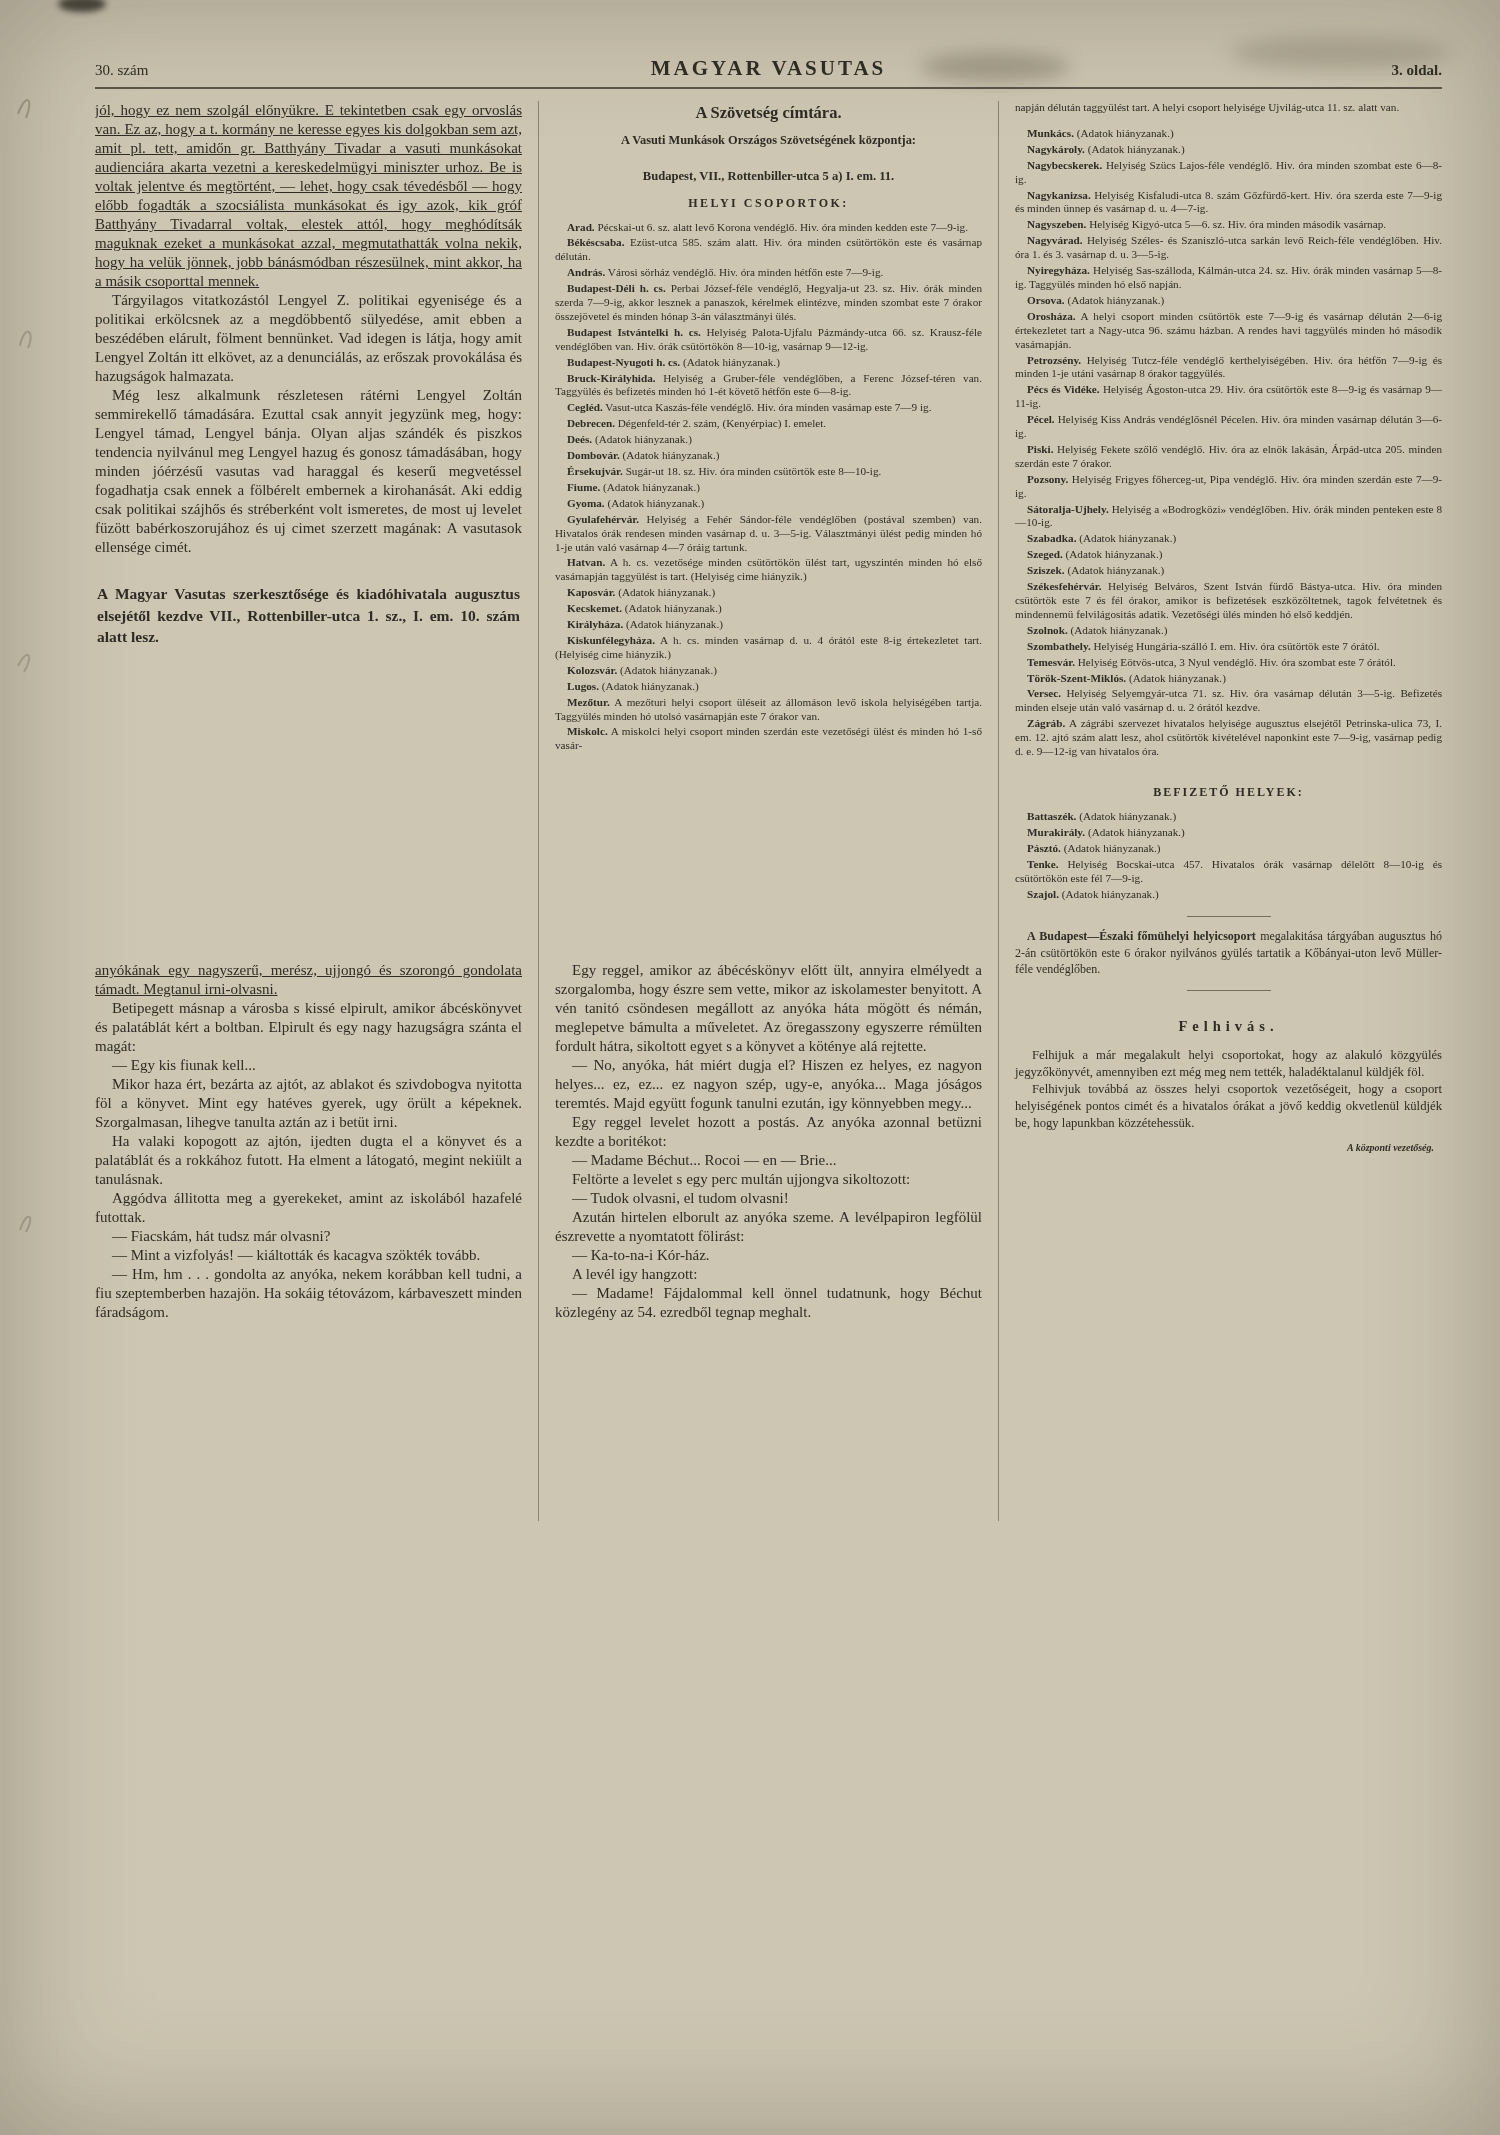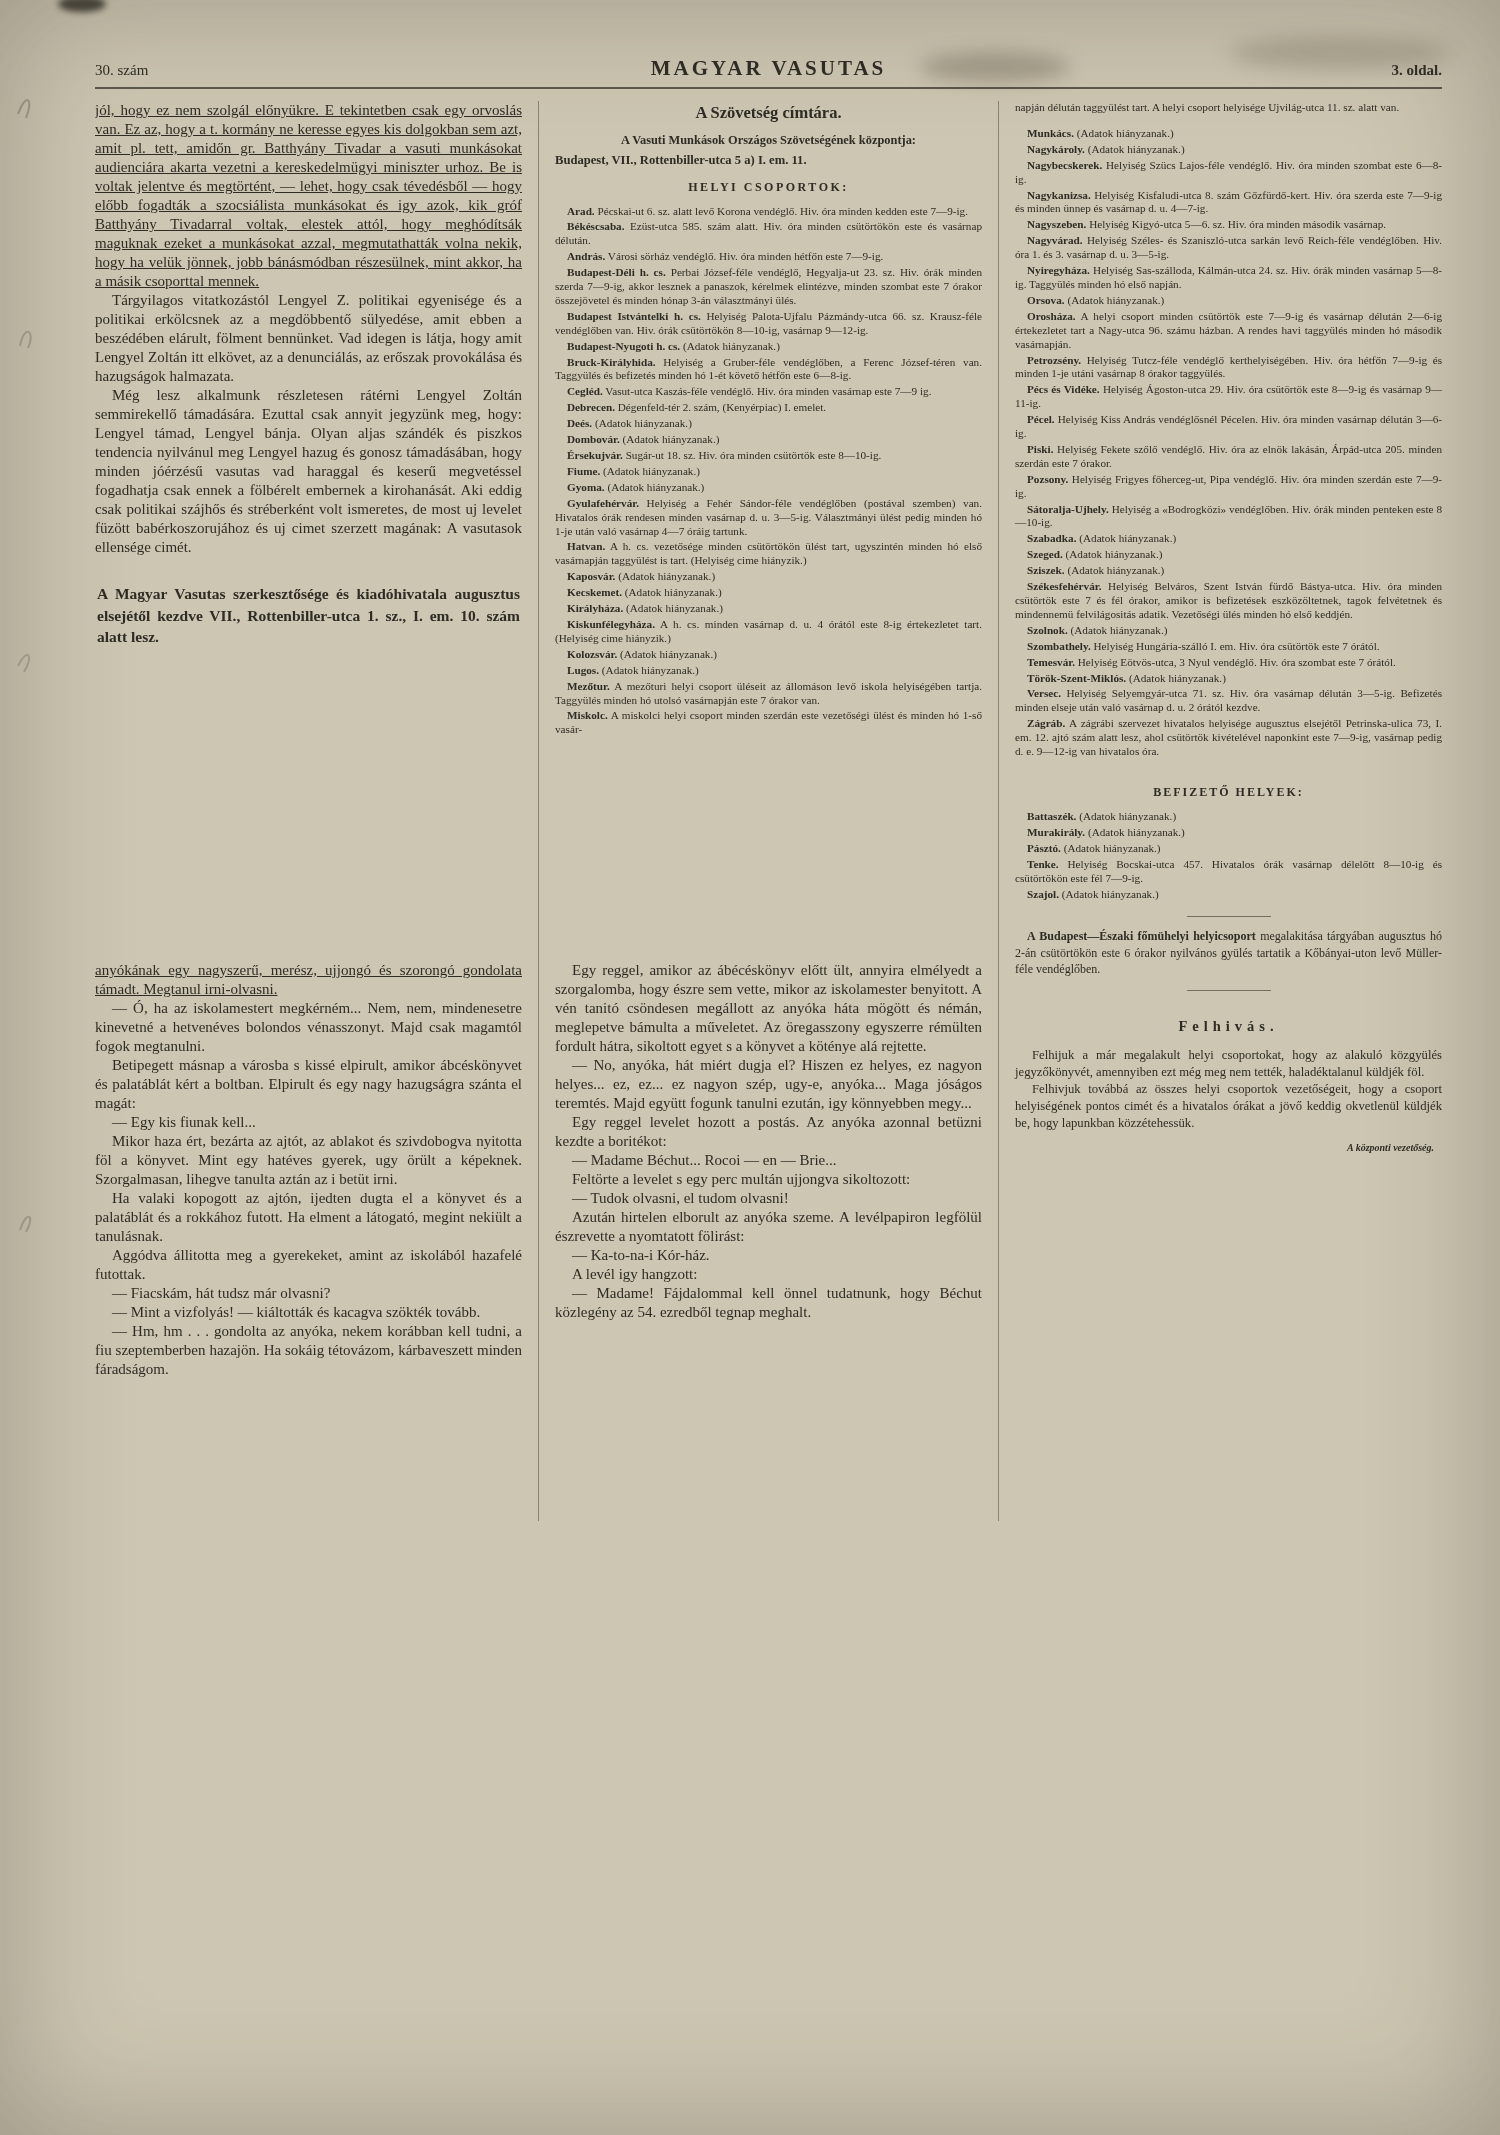--- a/index.html
+++ b/index.html
@@ -39,21 +39,21 @@
   .col-mid   { padding: 0 16px; border-left: 1px solid rgba(72,65,50,.5); border-right: 1px solid rgba(72,65,50,.5); }
   .col-right { padding-left: 16px; }
   .col-top { height: 860px; flex: none; overflow: hidden; }
 
   .body-p { margin: 0; font-size: 15px; line-height: 19px; text-align: justify; text-indent: 17px; }
   .no-indent-first > p:first-of-type { text-indent: 0; text-decoration: underline; }
   .notice { margin: 26px 2px 0; font-weight: bold; font-size: 15.5px; line-height: 21.5px; text-align: justify; }
 
   .dir-title { margin: 2px 0 10px; text-align: center; font-size: 16.5px; font-weight: bold; }
   .dir-sub  { margin: 0 22px; text-align: center; font-size: 12.4px; font-weight: bold; line-height: 15.5px; }
-  .dir-addr { margin: 4px 0 12px; font-size: 12.6px; font-weight: bold; }
+  .dir-addr { margin: 20px 0 12px; text-align: center; font-size: 12.6px; font-weight: bold; }
   .dir-section { margin: 8px 0 10px; text-align: center; font-size: 12px; font-weight: bold; letter-spacing: 2.5px; }
   .entries { margin: 0; }
   .entry { margin: 0 0 2px; font-size: 11.2px; line-height: 13.9px; text-align: justify; text-indent: 12px; }
   .entry-name { font-weight: bold; }
   .entry.cont { text-indent: 0; margin-bottom: 12px; }
 
   .befizeto { margin-top: 24px; letter-spacing: 2px; }
   .mini-rule { width: 84px; margin: 13px auto 11px; border-top: 1px solid rgba(60,54,42,.6); }
   .notice2 { margin: 0; font-size: 12px; line-height: 16.2px; text-align: justify; text-indent: 12px; }
   .felhivas-title { margin: 16px 0 12px; text-align: center; font-size: 14.5px; font-weight: bold; letter-spacing: 5px; }
@@ -98,21 +98,20 @@
 
       <p class="body-p">jól, hogy ez nem szolgál előnyükre. E tekintetben csak egy orvoslás van. Ez az, hogy a t. kormány ne keresse egyes kis dolgokban sem azt, amit pl. tett, amidőn gr. Batthyány Tivadar a vasuti munkásokat audienciára akarta vezetni a kereskedelmügyi miniszter urhoz. Be is voltak jelentve és megtörtént, — lehet, hogy csak tévedésből — hogy előbb fogadták a szocsiálista munkásokat és igy azok, kik gróf Batthyány Tivadarral voltak, elestek attól, hogy meghódítsák maguknak ezeket a munkásokat azzal, megmutathatták volna nekik, hogy ha velük jönnek, jobb bánásmódban részesülnek, mint akkor, ha a másik csoporttal mennek.</p>
           <p class="body-p">Tárgyilagos vitatkozástól Lengyel Z. politikai egyenisége és a politikai erkölcsnek az a megdöbbentő sülyedése, amit ebben a beszédében elárult, fölment bennünket. Vad idegen is látja, hogy amit Lengyel Zoltán itt elkövet, az a denunciálás, az erőszak provokálása és hazugságok halmazata.</p>
           <p class="body-p">Még lesz alkalmunk részletesen rátérni Lengyel Zoltán semmirekellő támadására. Ezuttal csak annyit jegyzünk meg, hogy: Lengyel támad, Lengyel bánja. Olyan aljas szándék és piszkos tendencia nyilvánul meg Lengyel hazug és gonosz támadásában, hogy minden jóérzésű vasutas vad haraggal és keserű megvetéssel fogadhatja csak ennek a fölbérelt embernek a kirohanását. Aki eddig csak politikai szájhős és stréberként volt ismeretes, de most uj levelet füzött babérkoszorujához és uj cimet szerzett magának: A vasutasok ellensége cimét.</p>
         </div>
       <p class="notice">A Magyar Vasutas szerkesztősége és kiadóhivatala augusztus elsejétől kezdve VII., Rottenbiller-utca 1. sz., I. em. 10. szám alatt lesz.</p>
     </div>
     <div class="story no-indent-first">
 
     <p class="body-p">anyókának egy nagyszerű, merész, ujjongó és szorongó gondolata támadt. Megtanul irni-olvasni.</p>
-        <p class="body-p">— Ó, ha az iskolamestert megkérném... Nem, nem, mindenesetre kinevetné a hetvenéves bolondos vénasszonyt. Majd csak magamtól fogok megtanulni.</p>
         <p class="body-p">Betipegett másnap a városba s kissé elpirult, amikor ábcéskönyvet és palatáblát kért a boltban. Elpirult és egy nagy hazugságra szánta el magát:</p>
         <p class="body-p">— Egy kis fiunak kell...</p>
         <p class="body-p">Mikor haza ért, bezárta az ajtót, az ablakot és szivdobogva nyitotta föl a könyvet. Mint egy hatéves gyerek, ugy örült a képeknek. Szorgalmasan, lihegve tanulta aztán az i betüt irni.</p>
         <p class="body-p">Ha valaki kopogott az ajtón, ijedten dugta el a könyvet és a palatáblát és a rokkához futott. Ha elment a látogató, megint nekiült a tanulásnak.</p>
         <p class="body-p">Aggódva állitotta meg a gyerekeket, amint az iskolából hazafelé futottak.</p>
         <p class="body-p">— Fiacskám, hát tudsz már olvasni?</p>
         <p class="body-p">— Mint a vizfolyás! — kiáltották és kacagva szökték tovább.</p>
         <p class="body-p">— Hm, hm . . . gondolta az anyóka, nekem korábban kell tudni, a fiu szeptemberben hazajön. Ha sokáig tétovázom, kárbaveszett minden fáradságom.</p>
       </div>
   </section>

